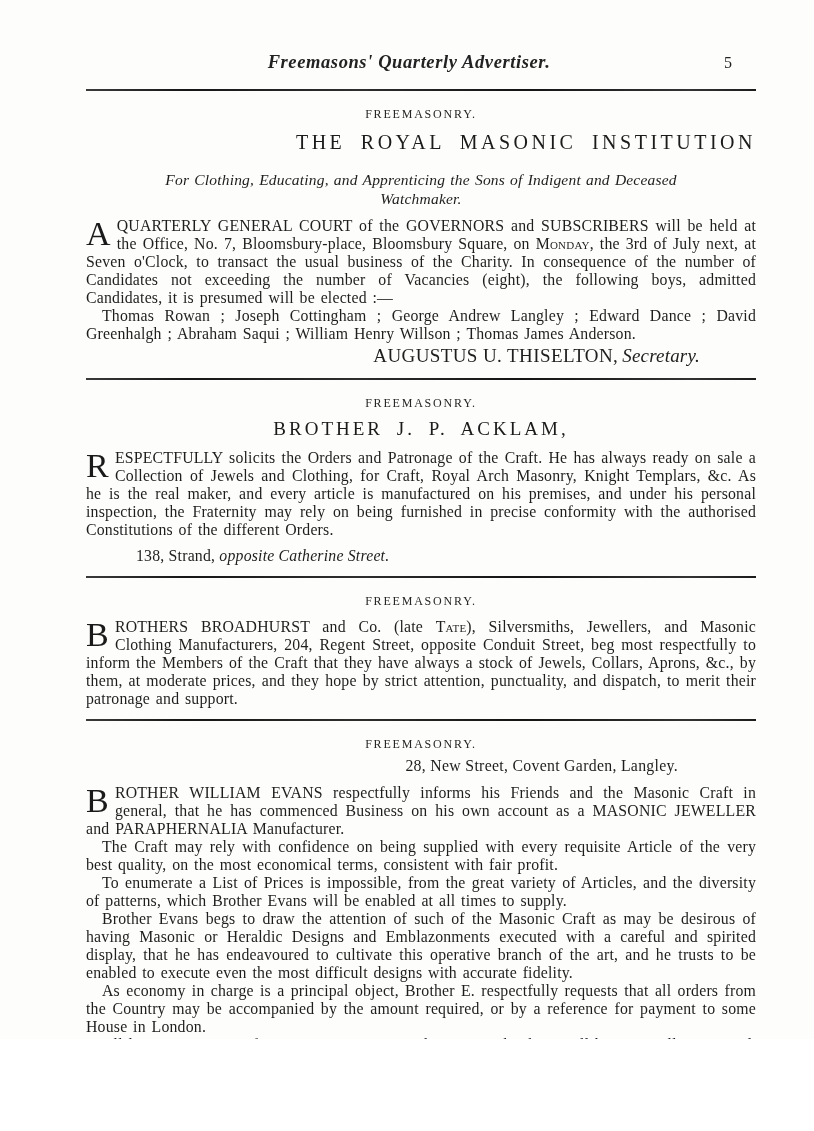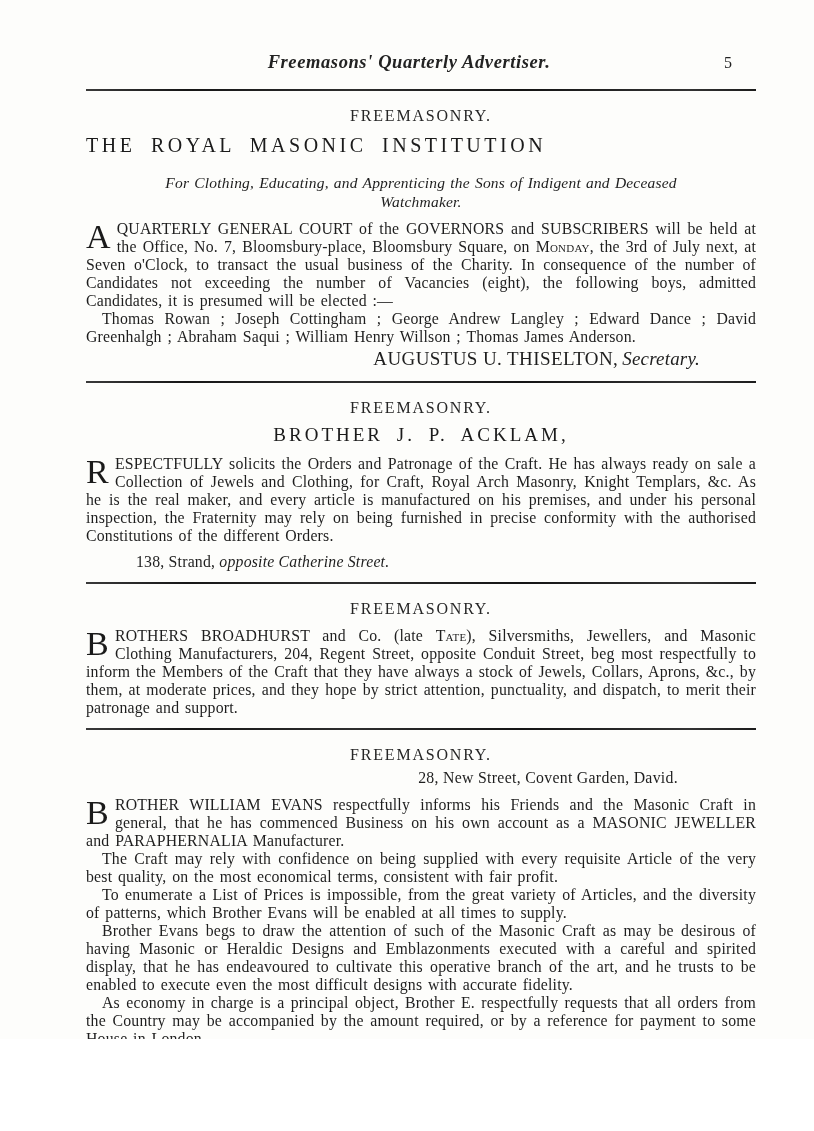--- a/index.html
+++ b/index.html
@@ -12,23 +12,23 @@
   }
   .header{position:relative;text-align:center;height:24px;}
   .journal-title{
     display:inline-block;font-style:italic;font-weight:600;
     font-size:18.5px;letter-spacing:.6px;position:relative;left:-12px;color:#222;
   }
   .page-number{position:absolute;right:24px;top:2px;font-size:16px;color:#222;}
   .rule{height:2px;background:linear-gradient(90deg,#3a3a3a,#161616 15%,#2e2e2e 40%,#141414 65%,#333 90%,#1c1c1c);clear:both;}
   .rule.r-head{margin-top:13px;}
   .rule.r-sect{margin-top:11px;}
-  .kicker{text-align:center;font-size:16px;letter-spacing:1.8px;margin-top:16px;color:#262626;}
+  .kicker{text-align:center;font-size:12px;letter-spacing:1.8px;margin-top:16px;color:#262626;}
   .main-title{
-    text-align:left;font-size:20px;font-weight:normal;
+    text-align:right;font-size:20px;font-weight:normal;
     letter-spacing:3.5px;word-spacing:7px;margin:9px 0 16px;color:#1b1b1b;
   }
   .subtitle{
     text-align:center;font-style:italic;font-size:15.5px;line-height:19px;
     margin:10px auto 0;max-width:512px;letter-spacing:.2px;word-spacing:1px;
   }
   .acklam-title{
     text-align:center;font-size:19px;font-weight:normal;
     letter-spacing:3px;word-spacing:6px;margin:7px 0 0;color:#1b1b1b;
   }
@@ -90,21 +90,21 @@
 
   <section>
     <div class="kicker">FREEMASONRY.</div>
     <p class="body-para"><span class="dropcap">B</span><span>ROTHERS BROADHURST and Co. (late </span><span class="sc">Tate</span><span>), Silversmiths, Jewellers, and Masonic Clothing Manufacturers, 204, Regent Street, opposite Conduit Street, beg most respectfully to inform the Members of the Craft that they have always a stock of Jewels, Collars, Aprons, &amp;c., by them, at moderate prices, and they hope by strict attention, punctuality, and dispatch, to merit their patronage and support.</span></p>
   </section>
 
   <div class="rule r-sect"></div>
 
   <section>
     <div class="kicker">FREEMASONRY.</div>
-    <div class="address-right">28, New Street, Covent Garden, David.</div>
+    <div class="address-right">28, New Street, Covent Garden, Langley.</div>
     <p class="body-para"><span class="dropcap">B</span><span>ROTHER WILLIAM EVANS respectfully informs his Friends and the Masonic Craft in general, that he has commenced Business on his own account as a MASONIC JEWELLER and PARAPHERNALIA Manufacturer.</span></p>
     <p class="body-para flow indent">The Craft may rely with confidence on being supplied with every requisite Article of the very best quality, on the most economical terms, consistent with fair profit.</p>
     <p class="body-para flow indent">To enumerate a List of Prices is impossible, from the great variety of Articles, and the diversity of patterns, which Brother Evans will be enabled at all times to supply.</p>
     <p class="body-para flow indent">Brother Evans begs to draw the attention of such of the Masonic Craft as may be desirous of having Masonic or Heraldic Designs and Emblazonments executed with a careful and spirited display, that he has endeavoured to cultivate this operative branch of the art, and he trusts to be enabled to execute even the most difficult designs with accurate fidelity.</p>
     <p class="body-para flow indent">As economy in charge is a principal object, Brother E. respectfully requests that all orders from the Country may be accompanied by the amount required, or by a reference for payment to some House in London.</p>
     <p class="body-para flow indent">All letters requiring information respecting any business in his begs will be punctually answered, and prices stated.</p>
   </section>
 
 </div>
 

